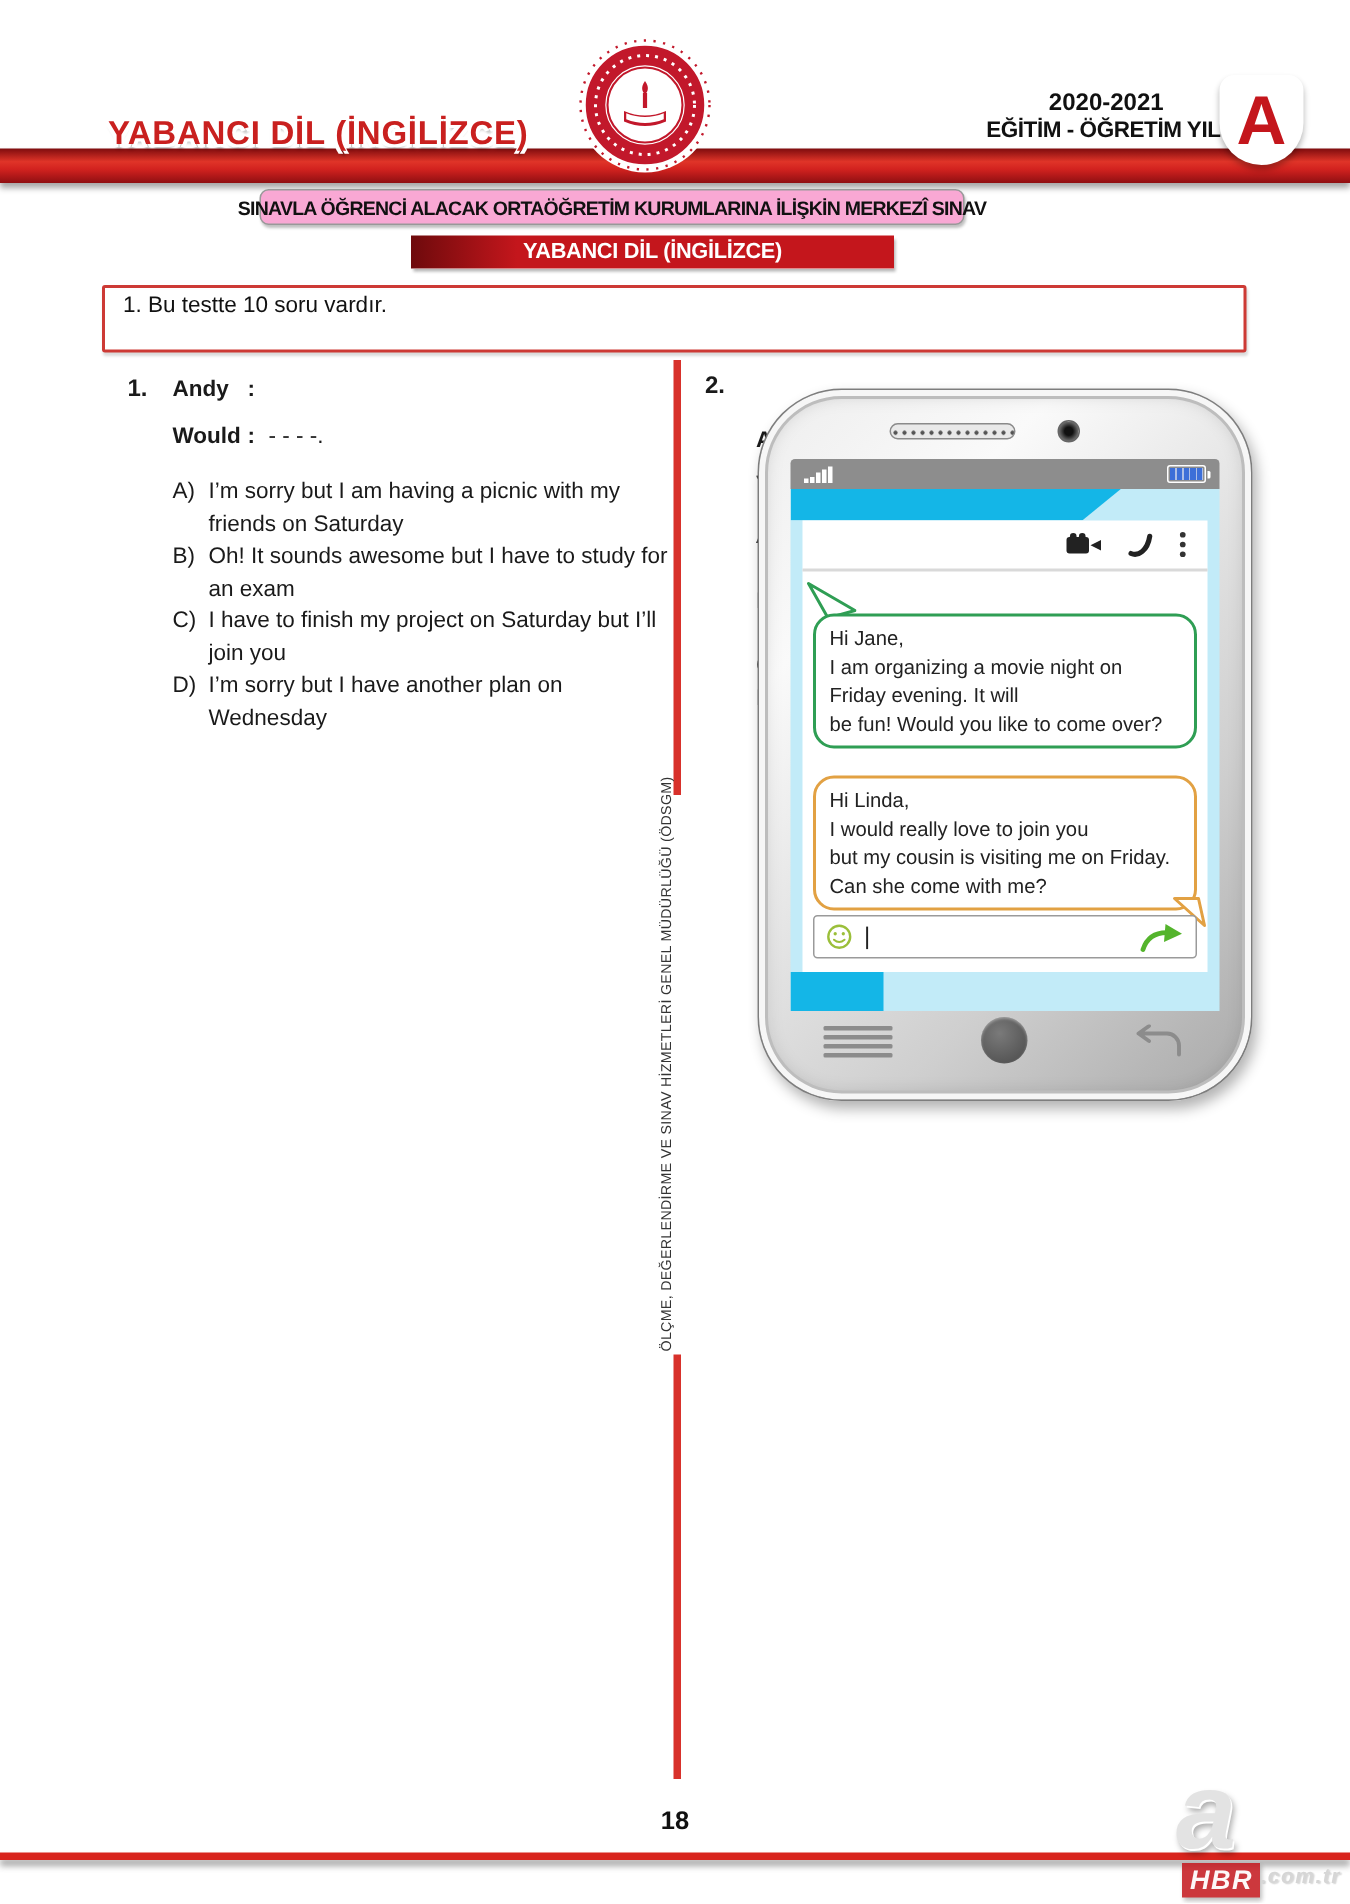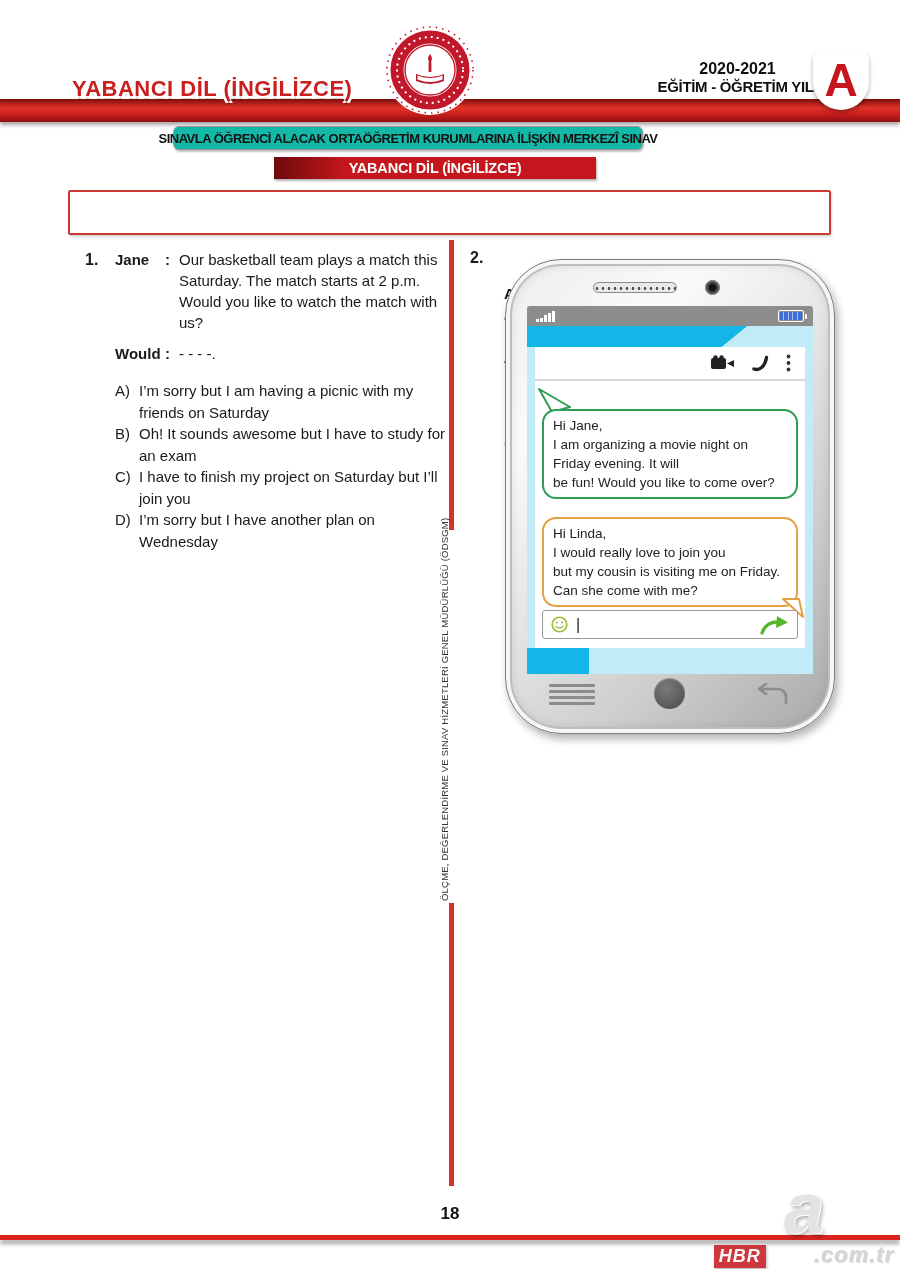--- a/index.html
+++ b/index.html
@@ -29,21 +29,21 @@
   .booklet-badge {
     position:absolute; left:813px; top:50px; width:56px; height:60px; z-index:5;
     background:#fff; border-radius:10px 10px 28px 28px;
     box-shadow:0 3px 4px rgba(0,0,0,.3);
     display:flex; align-items:center; justify-content:center;
   }
   .booklet-badge span { font-size:46px; font-weight:bold; color:#c4161c; line-height:1; }
 
   .exam-name-box {
     position:absolute; left:173px; top:126px; width:470px; height:24px; z-index:3;
-    background:#14b8a6; border:1.5px solid #999; border-radius:6px;
+    background:#f9a8d4; border:1.5px solid #999; border-radius:6px;
     box-shadow:1px 2px 2px rgba(0,0,0,.25);
     display:flex; align-items:center; justify-content:center;
   }
   .exam-name-box span { font-size:13px; font-weight:bold; letter-spacing:-0.5px; color:#111; white-space:nowrap; }
 
   .section-box {
     position:absolute; left:274px; top:157px; width:322px; height:22px; z-index:3;
     background:linear-gradient(to right, #6e0a0c, #c4161c 22%, #c4161c);
     box-shadow:1px 2px 2px rgba(0,0,0,.3);
     display:flex; align-items:center; justify-content:center;
@@ -148,24 +148,24 @@
     background:radial-gradient(circle at 40% 35%, #7a7a7a, #555 75%); box-shadow:inset 0 1px 2px rgba(255,255,255,.4); }
   .back-btn { position:absolute; right:46px; top:7px; }
 
   
   .page-number { position:absolute; left:430px; top:1204px; width:40px; text-align:center; font-size:17px; color:#111;font-weight:bold; }
   .footer-line { position:absolute; left:0; top:1235px; width:900px; height:4.5px; background:#d8241d;
     box-shadow:0 4px 4px rgba(60,60,60,.45); }
   .watermark { position:absolute; right:4px; top:1178px; width:165px; height:91px; z-index:6; }
   .wm-a { position:absolute; right:72px; top:-6px; font-size:72px; font-weight:bold; font-style:italic;
     color:#e3e3e3; text-shadow:1px 1px 0 #fff, 2px 3px 4px rgba(0,0,0,.35); line-height:1; }
-  .wm-row { position:absolute; right:2px; top:64px; display:flex; align-items:flex-end; opacity:.85;gap:48px; }
+  .wm-row { position:absolute; right:2px; top:64px; display:flex; align-items:flex-start; opacity:.85; }
   .wm-hbr { background:#c4161c; color:#fdf7f7; font-weight:bold; font-style:italic; font-size:18px;
     padding:1px 5px; letter-spacing:1px; box-shadow:1px 2px 3px rgba(0,0,0,.3); }
-  .wm-domain { color:#cfcfcf; font-weight:bold; font-style:italic; font-size:22px; letter-spacing:1px;
+  .wm-domain { color:#cfcfcf; font-weight:bold; font-style:italic; font-size:14px; letter-spacing:1px;
     text-shadow:1px 1px 1px rgba(0,0,0,.2); }
 </style>
 </head>
 <body>
 
 <div class="page">
 
   <div class="title-left">YABANCI DİL (İNGİLİZCE)</div>
   <div class="red-bar"></div>
 
@@ -196,28 +196,28 @@
 
   <div class="exam-name-box">
     <span>SINAVLA ÖĞRENCİ ALACAK ORTAÖĞRETİM KURUMLARINA İLİŞKİN MERKEZÎ SINAV</span>
   </div>
 
   <div class="section-box">
     <span>YABANCI DİL (İNGİLİZCE)</span>
   </div>
 
   <div class="instructions-box">
+    <div>1. Bu testte 10 soru vardır.</div>
   </div>
 
   <div class="q1">
     <div class="dialogue-row">
       <span class="q-num">1.</span>
-      <span class="spk">Jane</span>
+      <span class="spk">Andy</span>
       <span class="colon">:</span>
-      <span class="dlg-text">Our basketball team plays a match this Saturday. The match starts at 2 p.m. Would you like to watch the match with us?</span>
     </div>
     <div class="dialogue-row row-david">
       <span></span>
       <span class="spk">Would</span>
       <span class="colon">:</span>
       <span class="dlg-text">- - - -.</span>
     </div>
     <div class="options">
       <div class="option">
         <span class="opt-letter">A)</span>

